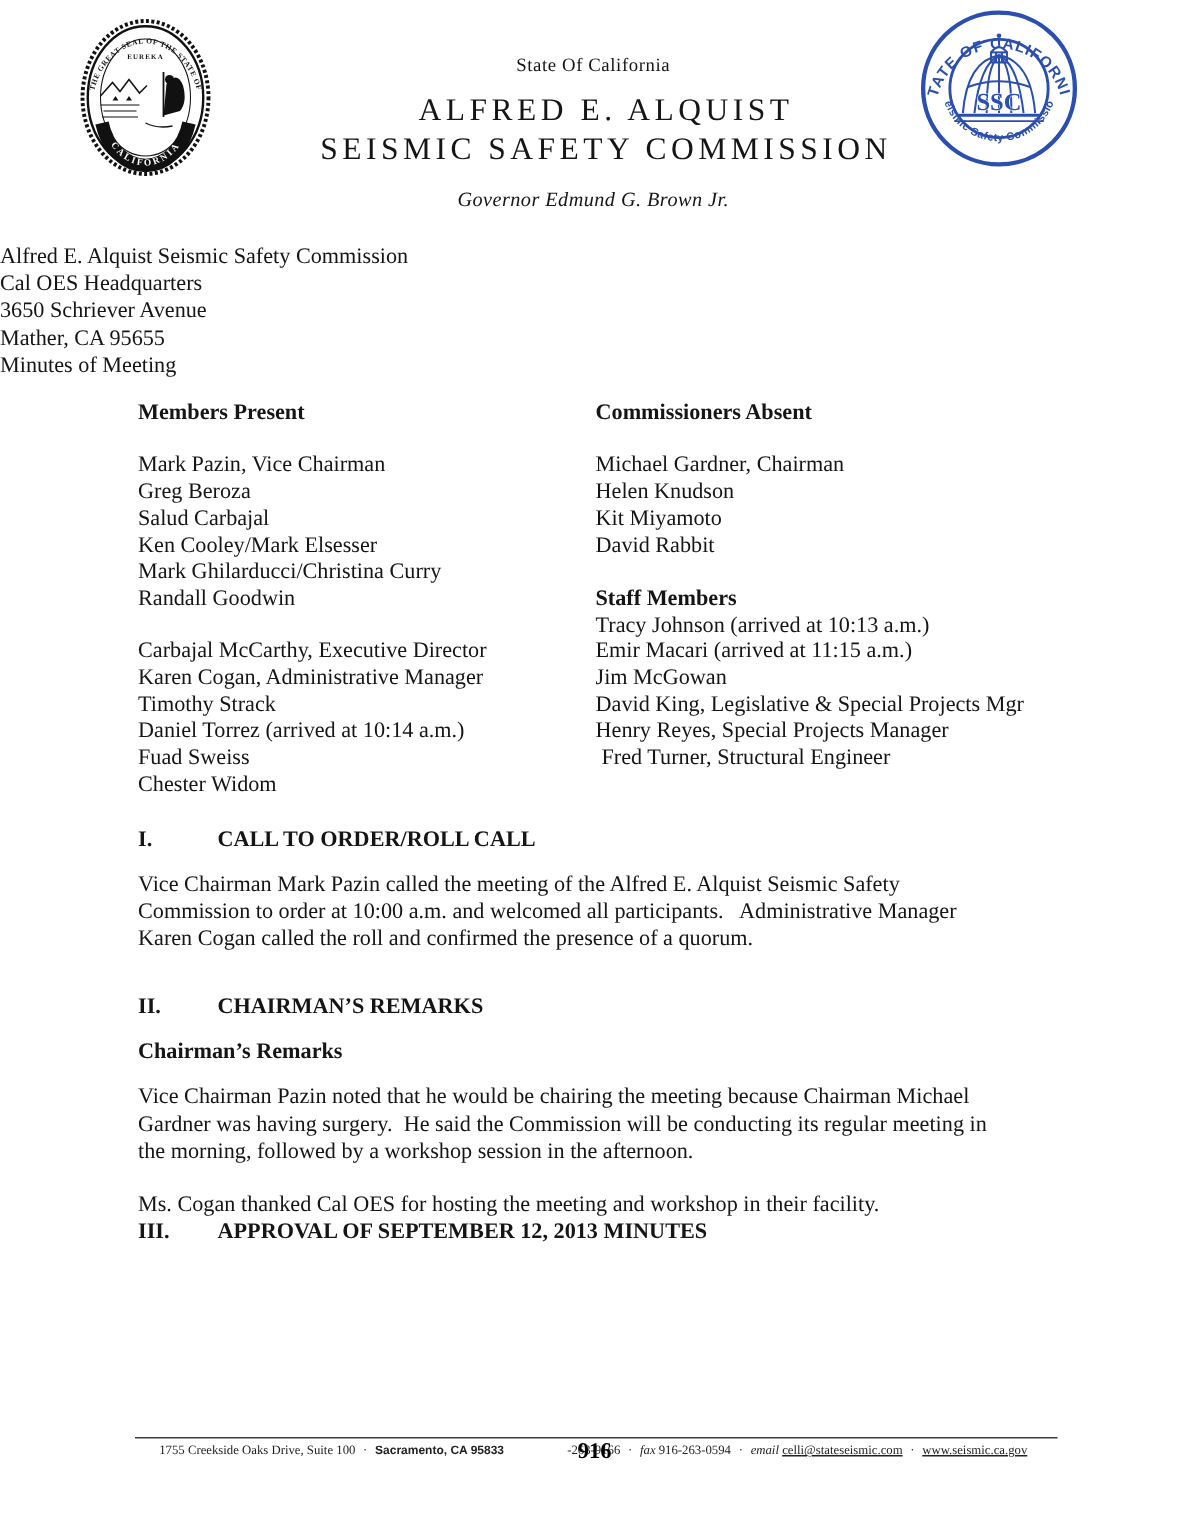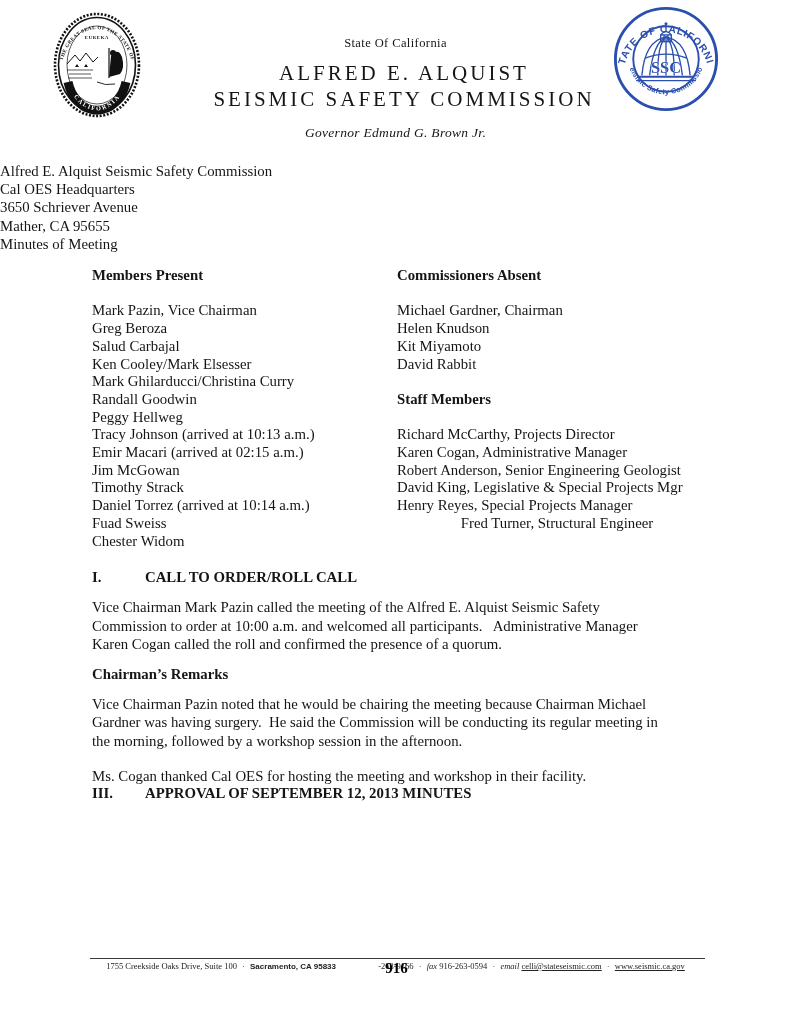--- a/index.html
+++ b/index.html
@@ -20,21 +20,21 @@
 
   
   .address { margin-top:12px; text-align:left; font-size:14.8px; line-height:18.2px; }
 
   
   .content { margin:0 78px 0 92px; font-size:14.8px; }
 
   .attendance { margin-top:14px; display:grid; grid-template-columns:305px 1fr; }
   .cell { min-height:17.7px; line-height:17.7px; white-space:nowrap;font-family:Liberation Serif, serif; }
   .cell.b { font-weight:bold; }
-  .cell.ind { padding-left:4px;text-align:center; }
+  .cell.ind { padding-left:4px; }
 
   .sec-heading { font-weight:bold; display:flex; }
   .sec-num { width:53px; flex:0 0 53px; }
   .mt-sec1 { margin-top:19px; }
   .mt-sec2 { margin-top:28px; }
   .mt-sec3 { }
 
   .para { margin:12px 0 0 0; white-space:pre-wrap; line-height:18.3px; }
   .subheading { margin-top:13px; font-weight:bold; }
   .para-last { margin-top:17px; }
@@ -152,46 +152,48 @@
       <div class="cell">Greg Beroza</div>
       <div class="cell">Helen Knudson</div>
       <div class="cell">Salud Carbajal</div>
       <div class="cell">Kit Miyamoto</div>
       <div class="cell">Ken Cooley/Mark Elsesser</div>
       <div class="cell">David Rabbit</div>
       <div class="cell">Mark Ghilarducci/Christina Curry</div>
       <div class="cell"></div>
       <div class="cell">Randall Goodwin</div>
       <div class="cell b">Staff Members</div>
-      <div class="cell">Peggy Hellweg</div>
       <div class="cell"></div>
       <div class="cell">Tracy Johnson (arrived at 10:13 a.m.)</div>
-      <div class="cell">Richard McCarthy, Projects Director</div>
-      <div class="cell">Emir Macari (arrived at 02:15 a.m.)</div>
+      <div class="cell">Carbajal McCarthy, Executive Director</div>
+      <div class="cell">Emir Macari (arrived at 11:15 a.m.)</div>
       <div class="cell">Karen Cogan, Administrative Manager</div>
       <div class="cell">Jim McGowan</div>
-      <div class="cell">Robert Anderson, Senior Engineering Geologist</div>
       <div class="cell">Timothy Strack</div>
       <div class="cell">David King, Legislative &amp; Special Projects Mgr</div>
       <div class="cell">Daniel Torrez (arrived at 10:14 a.m.)</div>
       <div class="cell">Henry Reyes, Special Projects Manager</div>
       <div class="cell">Fuad Sweiss</div>
       <div class="cell ind">Fred Turner, Structural Engineer</div>
       <div class="cell">Chester Widom</div>
       <div class="cell"></div>
     </div>
 
     <div class="sec-heading mt-sec1">
       <span class="sec-num">I.</span>
       <span>CALL TO ORDER/ROLL CALL</span>
     </div>
     <p class="para">Vice Chairman Mark Pazin called the meeting of the Alfred E. Alquist Seismic Safety
 Commission to order at 10:00 a.m. and welcomed all participants.   Administrative Manager
 Karen Cogan called the roll and confirmed the presence of a quorum.</p>
 
+    <div class="sec-heading mt-sec2">
+      <span class="sec-num">II.</span>
+      <span>CHAIRMAN’S REMARKS</span>
+    </div>
     <div class="subheading">Chairman’s Remarks</div>
     <p class="para">Vice Chairman Pazin noted that he would be chairing the meeting because Chairman Michael
 Gardner was having surgery.  He said the Commission will be conducting its regular meeting in
 the morning, followed by a workshop session in the afternoon.</p>
     <p class="para para-last">Ms. Cogan thanked Cal OES for hosting the meeting and workshop in their facility.</p>
 
     <div class="sec-heading mt-sec3">
       <span class="sec-num">III.</span>
       <span>APPROVAL OF SEPTEMBER 12, 2013 MINUTES</span>
     </div>

